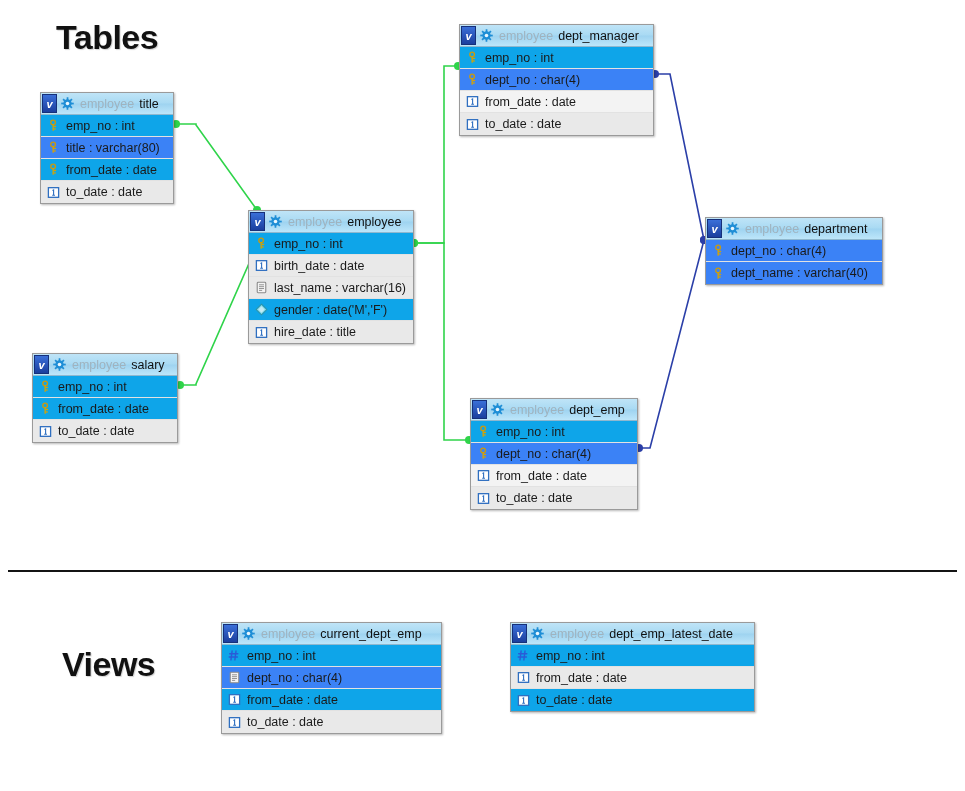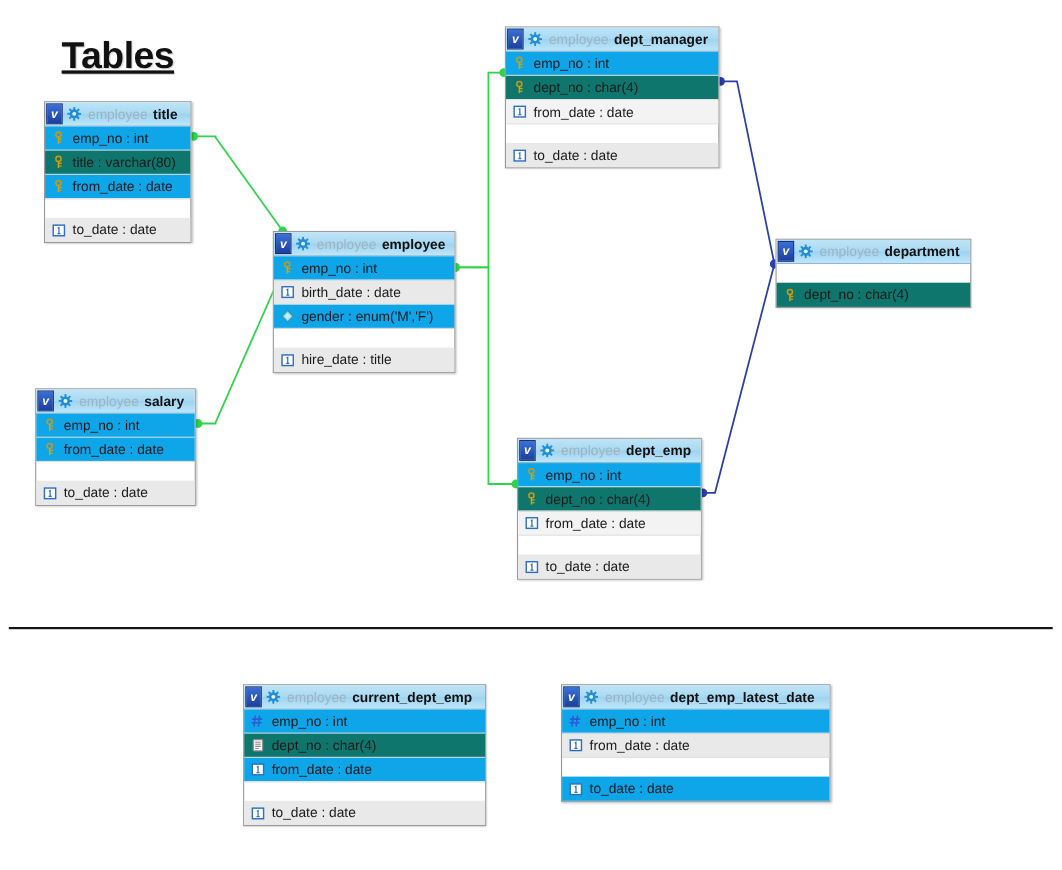--- a/index.html
+++ b/index.html
@@ -39,34 +39,34 @@
   }
   .vbadge{
     width:15px;height:19px;margin:0 4px 0 1px;flex:0 0 auto;
     background:linear-gradient(to bottom,#3a6fd8,#1b3f9e);
     color:#fff;font-size:11px;font-weight:bold;font-style:italic;
     display:flex;align-items:center;justify-content:center;
     border:1px solid #16307a;box-sizing:border-box;
   }
   .gear{flex:0 0 auto;width:13px;height:13px;margin-right:6px;display:block;}
   .schema{color:#9fb3bf;font-size:12.5px;margin-right:5px;white-space:nowrap;}
-  .tname{color:#101010;font-size:12.5px;font-weight:bold;white-space:nowrap;}
+  .tname{color:#101010;font-size:12.5px;font-weight:normal;white-space:nowrap;}
 
   .ent-rows{display:block;}
   .row{
     display:flex;align-items:center;
     height:22px;
     padding-left:6px;
     border-bottom:1px solid #e2e2e2;
     white-space:nowrap;
     box-sizing:border-box;
   }
-  .row:last-child{border-bottom:none;margin-top:17px;}
+  .row:last-child{border-bottom:none;}
   .row.plain{background:#0ea5e9;}
-  .row.pink{background:#0f766e;}
+  .row.pink{background:#3b82f6;}
   .row.gray{background:#e9e9e9;}
   .row.shade{background:#f3f3f3;}
   .ricon{flex:0 0 auto;width:13px;height:13px;margin-right:6px;display:block;}
   .rtext{color:#1a1a1a;font-size:12.5px;}
 </style>
 </head>
 <body>
 
 <div id="canvas">
 
@@ -98,22 +98,23 @@
       </g>
       <g>
         <path d="M639,448 L650,448 L704,240" fill="none" stroke="#2b3fa8" stroke-width="1.6"></path>
         <circle cx="639" cy="448" r="4" fill="#2b3fa8"></circle>
         <circle cx="704" cy="240" r="4" fill="#2b3fa8"></circle>
       </g>
     </svg>
 
   <div class="divider"></div>
 
-  <div class="section-title" style="left:56px;top:32px;text-decoration:underline;">Tables</div>
-
+  <div class="section-title" style="left:56px;top:18px;">Tables</div>
+
+  <div class="section-title" style="left:62px;top:645px;">Views</div>
 
 <div class="entity" style="left: 40px; top: 92px; width: 134px;">
       <div class="ent-head">
         <div class="vbadge">v</div>
         <svg viewBox="0 0 16 16" class="gear">
           <rect x="7" y="0.3" width="2.1" height="4" fill="#1f8ed6" transform="rotate(0 8 8)"></rect>
           <rect x="7" y="0.3" width="2.1" height="4" fill="#1f8ed6" transform="rotate(45 8 8)"></rect>
           <rect x="7" y="0.3" width="2.1" height="4" fill="#1f8ed6" transform="rotate(90 8 8)"></rect>
           <rect x="7" y="0.3" width="2.1" height="4" fill="#1f8ed6" transform="rotate(135 8 8)"></rect>
           <rect x="7" y="0.3" width="2.1" height="4" fill="#1f8ed6" transform="rotate(180 8 8)"></rect>
@@ -243,27 +244,34 @@
             <rect x="7.4" y="10.1" width="2.1" height="1.3" fill="#d8a400"></rect>
           </svg>
           <span class="rtext">emp_no : int</span>
         </div>
         <div class="row gray">
           <svg viewBox="0 0 14 14" class="ricon">
             <rect x="1.5" y="1.8" width="11" height="10.4" fill="#ffffff" stroke="#2f6fc0" stroke-width="1.4"></rect>
             <path d="M5.9 4.9 L7.1 4.2 L7.1 10 M5.6 10 L8.6 10" stroke="#2f6fc0" stroke-width="1.2" fill="none"></path>
           </svg>
           <span class="rtext">birth_date : date</span>
+        </div>
+        <div class="row gray">
+          <svg viewBox="0 0 14 14" class="ricon">
+            <rect x="2.4" y="1.4" width="9.2" height="11.2" rx="1" fill="#f4f4f4" stroke="#8c8c8c" stroke-width="1.2"></rect>
+            <path d="M4.3 4.1h5.4M4.3 6.1h5.4M4.3 8.1h5.4M4.3 10.1h3.4" stroke="#8c8c8c" stroke-width="1"></path>
+          </svg>
+          <span class="rtext">last_name : varchar(16)</span>
         </div>
         <div class="row plain">
           <svg viewBox="0 0 14 14" class="ricon">
             <path d="M7 1.3 L12.7 7 L7 12.7 L1.3 7 Z" fill="#7fd8e8" stroke="#2c93a8" stroke-width="1.1"></path>
             <path d="M7 3.6 L10.4 7 L7 10.4 L3.6 7 Z" fill="#cfeff6" opacity="0.85"></path>
           </svg>
-          <span class="rtext">gender : enum('M','F')</span>
+          <span class="rtext">gender : date('M','F')</span>
         </div>
         <div class="row gray">
           <svg viewBox="0 0 14 14" class="ricon">
             <rect x="1.5" y="1.8" width="11" height="10.4" fill="#ffffff" stroke="#2f6fc0" stroke-width="1.4"></rect>
             <path d="M5.9 4.9 L7.1 4.2 L7.1 10 M5.6 10 L8.6 10" stroke="#2f6fc0" stroke-width="1.2" fill="none"></path>
           </svg>
           <span class="rtext">hire_date : title</span>
         </div>
       </div>
     </div>
@@ -333,20 +341,29 @@
       </div>
       <div class="ent-rows">
         <div class="row pink">
           <svg viewBox="0 0 14 14" class="ricon">
             <circle cx="6.6" cy="3.7" r="2.5" fill="none" stroke="#c79a12" stroke-width="1.5"></circle>
             <rect x="5.9" y="5.6" width="1.5" height="7" fill="#d8a400"></rect>
             <rect x="7.4" y="7.4" width="2.4" height="1.3" fill="#d8a400"></rect>
             <rect x="7.4" y="10.1" width="2.1" height="1.3" fill="#d8a400"></rect>
           </svg>
           <span class="rtext">dept_no : char(4)</span>
+        </div>
+        <div class="row pink">
+          <svg viewBox="0 0 14 14" class="ricon">
+            <circle cx="6.6" cy="3.7" r="2.5" fill="none" stroke="#c79a12" stroke-width="1.5"></circle>
+            <rect x="5.9" y="5.6" width="1.5" height="7" fill="#d8a400"></rect>
+            <rect x="7.4" y="7.4" width="2.4" height="1.3" fill="#d8a400"></rect>
+            <rect x="7.4" y="10.1" width="2.1" height="1.3" fill="#d8a400"></rect>
+          </svg>
+          <span class="rtext">dept_name : varchar(40)</span>
         </div>
       </div>
     </div>
     <div class="entity" style="left: 470px; top: 398px; width: 168px;">
       <div class="ent-head">
         <div class="vbadge">v</div>
         <svg viewBox="0 0 16 16" class="gear">
           <rect x="7" y="0.3" width="2.1" height="4" fill="#1f8ed6" transform="rotate(0 8 8)"></rect>
           <rect x="7" y="0.3" width="2.1" height="4" fill="#1f8ed6" transform="rotate(45 8 8)"></rect>
           <rect x="7" y="0.3" width="2.1" height="4" fill="#1f8ed6" transform="rotate(90 8 8)"></rect>

